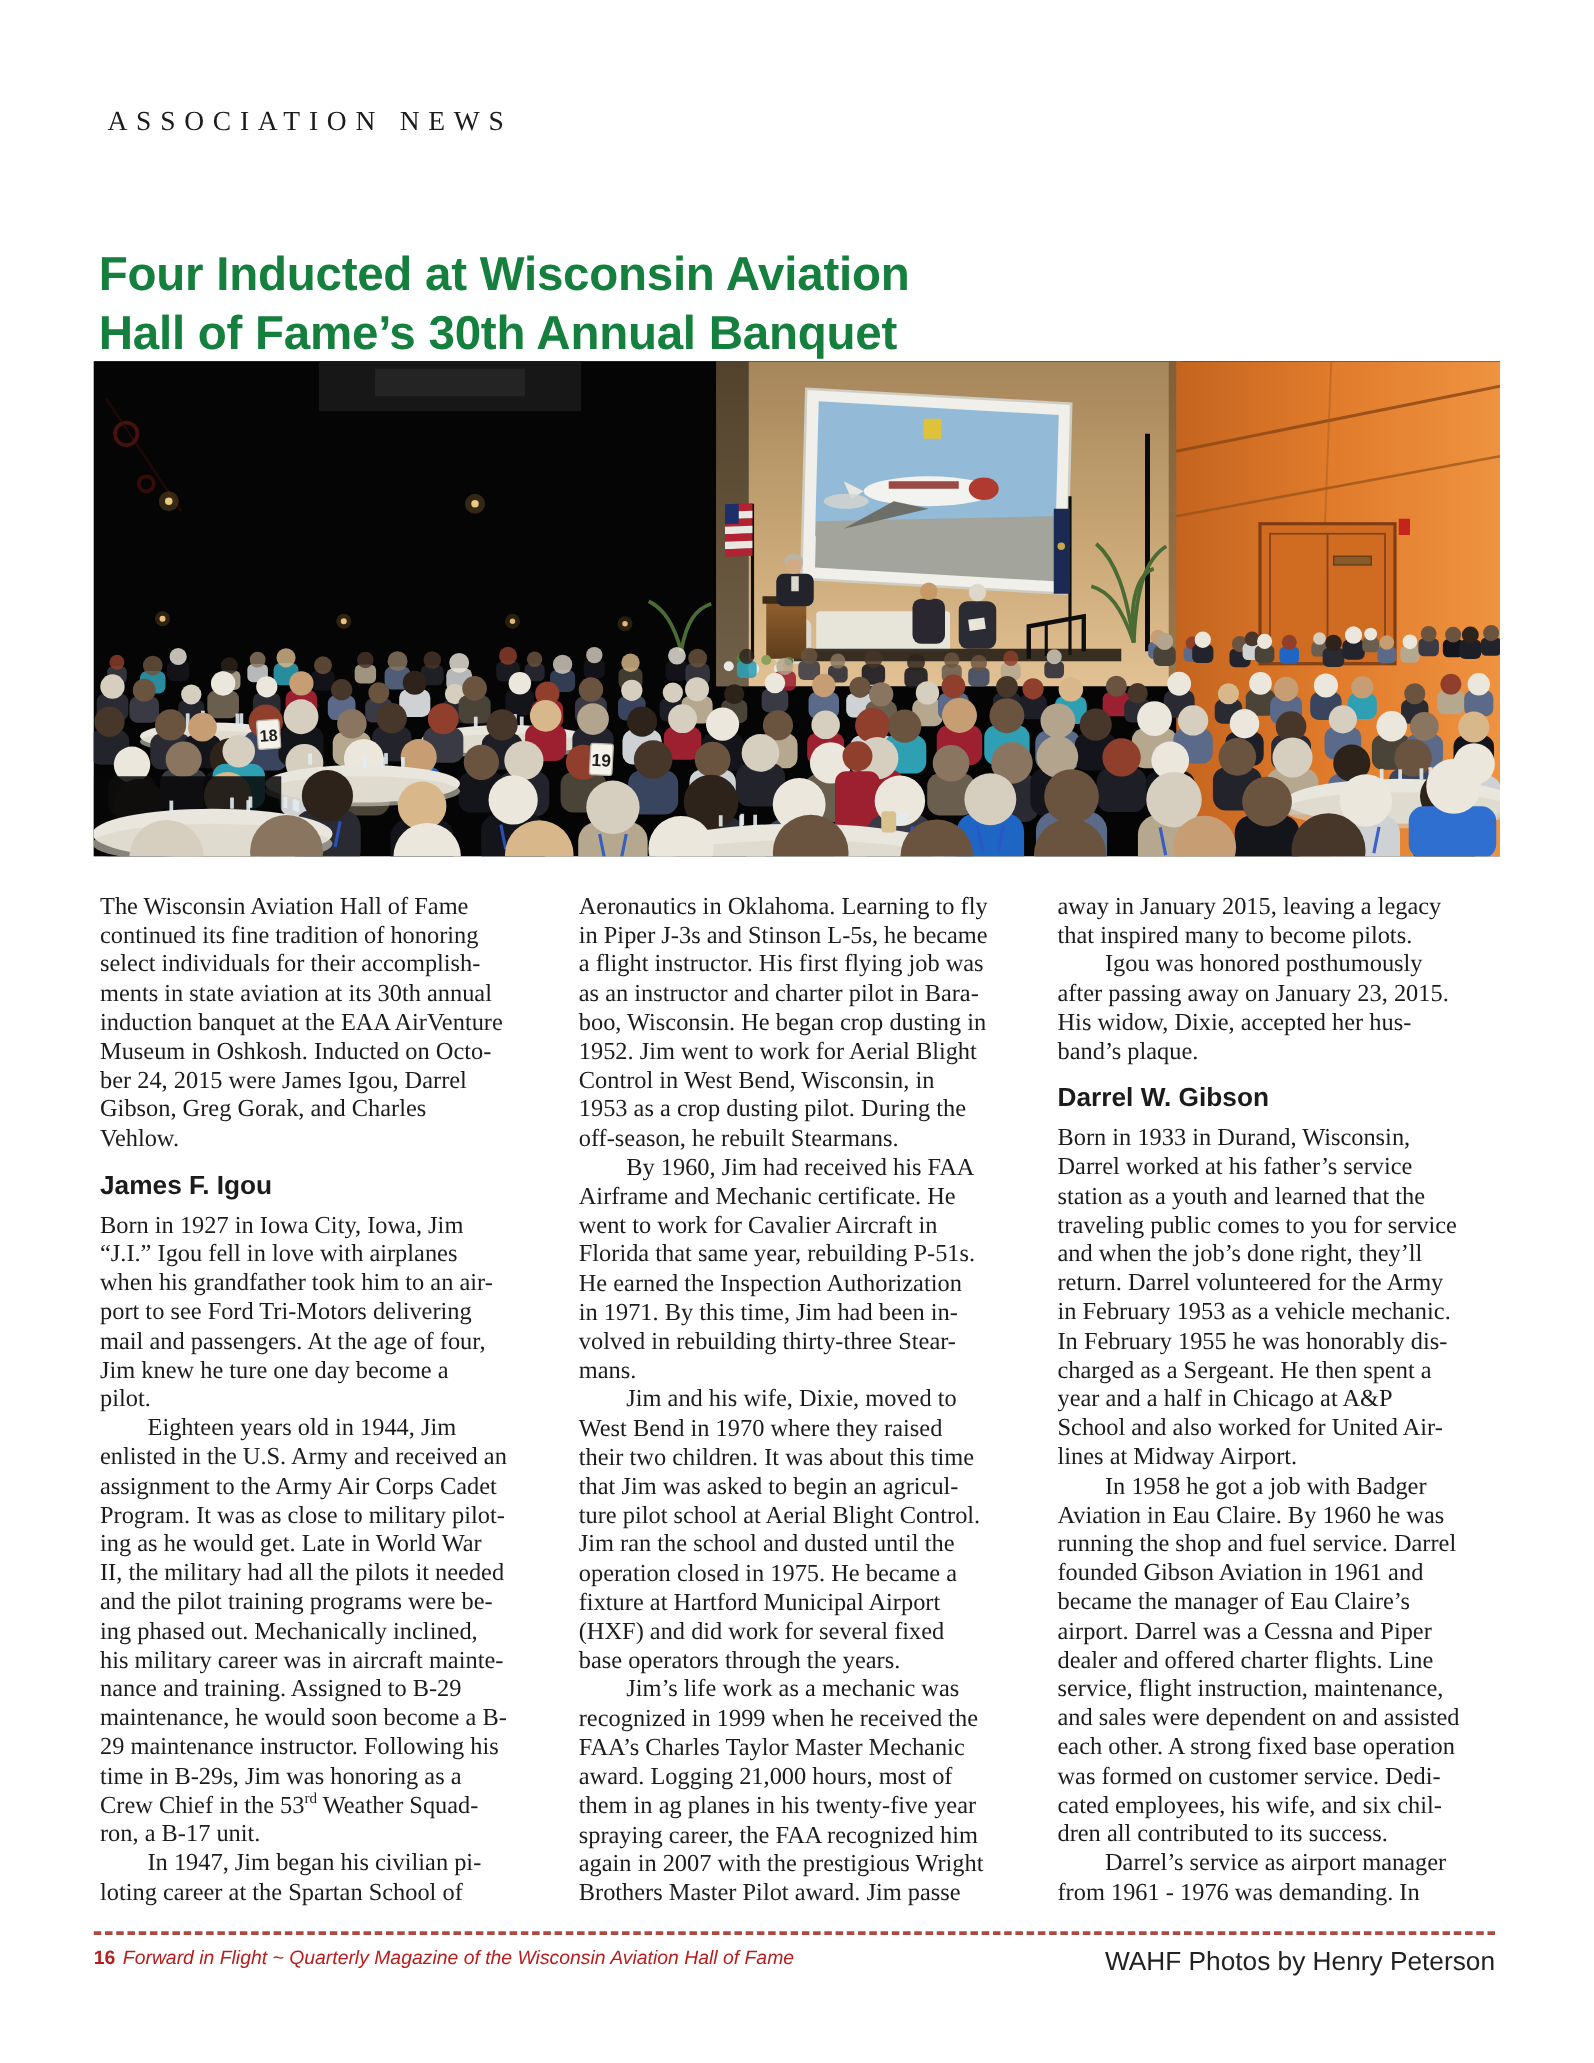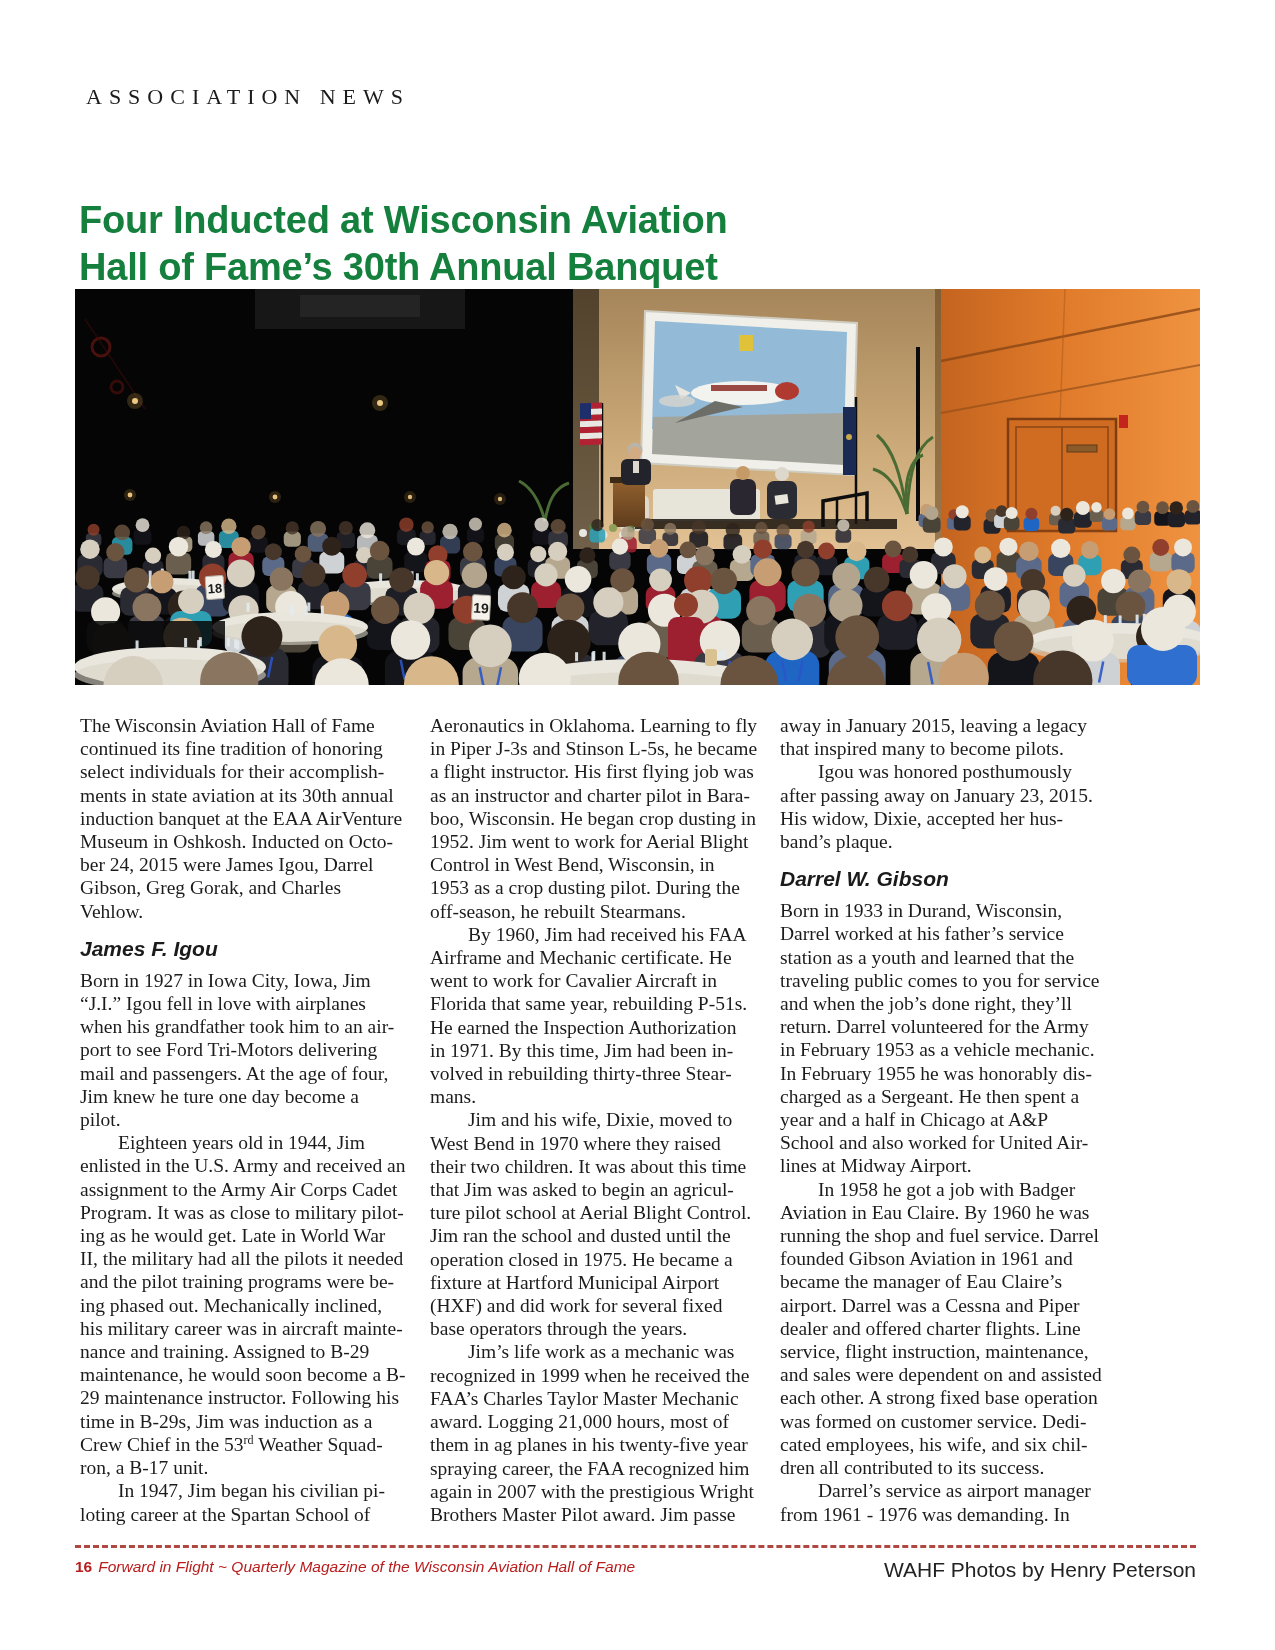--- a/index.html
+++ b/index.html
@@ -11,27 +11,27 @@
   .kicker{position:absolute;left:86px;top:84px;font-family:"Liberation Serif",serif;
           font-size:22px;letter-spacing:7px;color:#1b1b1b;}
   
   .title{position:absolute;left:79px;top:197px;font-family:"Liberation Sans",sans-serif;
          font-weight:bold;font-size:38px;line-height:47px;color:#15803d;letter-spacing:-0.2px;}
   
   .photo{position:absolute;left:75px;top:289px;width:1125px;height:396px;margin:0;padding:0;
          background:#000;}
   .photo svg{display:block;width:100%;height:100%;}
   
-  .columns{position:absolute;left:80px;top:714px;width:1116px;display:flex;}
+  .columns{position:absolute;left:80px;top:714px;width:1116px;display:flex;gap:33px;}
   .col{flex:0 0 350px;width:350px;font-size:19.5px;color:#1d1c1c;}
   .line{line-height:23.2px;white-space:nowrap;}
   .line.indent{padding-left:38px;}
   .line sup{vertical-align:super;font-size:0.62em;line-height:0;}
   .col h3{font-family:"Liberation Sans",sans-serif;font-size:21px;line-height:23px;
-          margin:14px 0 9px 0;color:#1c1b1b;font-style:italic;}
+          margin:14px 0 9px 0;color:#1c1b1b;}
   
   .f-dash{position:absolute;left:75px;top:1545px;width:1121px;height:0;border-top:3px dashed #ae4840;}
   .f-left{position:absolute;left:75px;top:1558px;font-family:"Liberation Sans",sans-serif;
           font-size:15.5px;color:#b91c1c;}
   .f-left .pgnum{font-weight:bold;font-style:normal;}
   .f-left .mag{font-style:italic;margin-left:6px;}
   .f-right{position:absolute;right:79px;top:1558px;font-family:"Liberation Sans",sans-serif;
            font-size:21px;color:#222;}
 </style>
 </head>
@@ -628,21 +628,21 @@
           <div class="line">assignment to the Army Air Corps Cadet</div>
           <div class="line">Program. It was as close to military pilot-</div>
           <div class="line">ing as he would get. Late in World War</div>
           <div class="line">II, the military had all the pilots it needed</div>
           <div class="line">and the pilot training programs were be-</div>
           <div class="line">ing phased out. Mechanically inclined,</div>
           <div class="line">his military career was in aircraft mainte-</div>
           <div class="line">nance and training. Assigned to B-29</div>
           <div class="line">maintenance, he would soon become a B-</div>
           <div class="line">29 maintenance instructor. Following his</div>
-          <div class="line">time in B-29s, Jim was induction as a</div>
+          <div class="line">time in B-29s, Jim was honoring as a</div>
           <div class="line">Crew Chief in the 53<sup>rd</sup> Weather Squad-</div>
           <div class="line">ron, a B-17 unit.</div>
         </div>
         <div class="para">
           <div class="line indent">In 1947, Jim began his civilian pi-</div>
           <div class="line">loting career at the Spartan School of</div>
         </div>
       </section>
       <section class="col">
         <div class="para">

